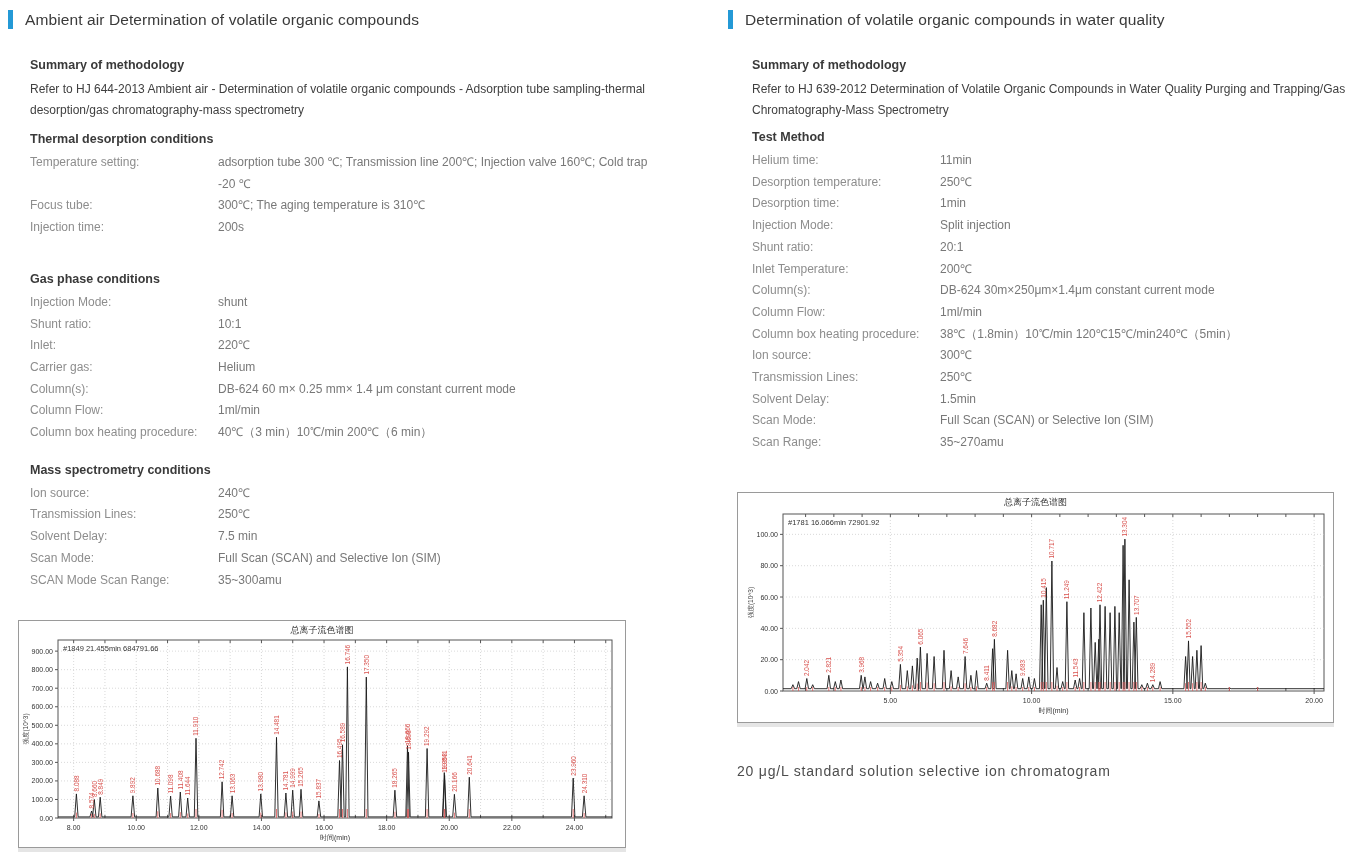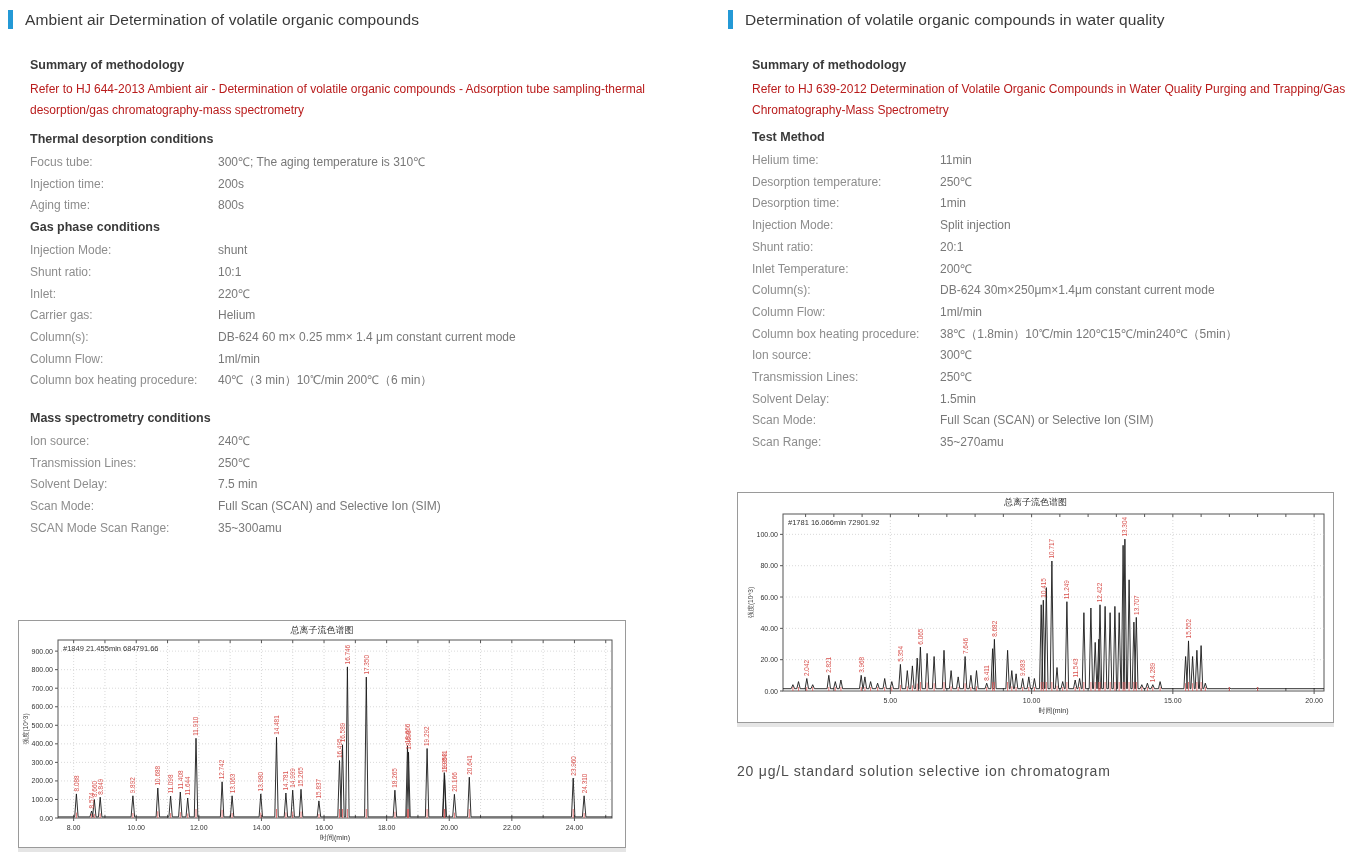--- a/index.html
+++ b/index.html
@@ -7,21 +7,21 @@
        font-family:"Liberation Sans", sans-serif;color:#3d3d3d;}
   .panel{position:absolute;top:10px;}
   #left-panel{left:8px;width:660px;}
   #right-panel{left:728px;width:618px;}
   .title-row{display:flex;align-items:center;}
   .accent-bar{width:5px;height:19px;flex:none;}
   .panel-title{font-size:15.5px;font-weight:400;color:#3a3a3a;margin-left:12px;letter-spacing:0.1px;}
   .sections{margin-left:22px;}
   #right-panel .sections{margin-left:24px;}
   .sec-heading{font-size:12.5px;font-weight:600;color:#3a3a3a;line-height:16px;}
-  .sec-para{font-size:12px;color:#b91c1c;line-height:21px;margin-top:6px;}
+  .sec-para{font-size:12px;color:#404040;line-height:21px;margin-top:6px;}
   #left-panel .sec-para{width:630px;}
   #right-panel .sec-para{width:600px;}
   .rows{margin-top:5px;}
   .spec-row{display:flex;font-size:12px;line-height:21.7px;}
   .spec-label{width:188px;flex:none;color:#8d8d8d;}
   .spec-value{color:#787878;}
   .chart-box{position:absolute;background:#e5e5e5;text-align:right;}
   #chart-left{left:18px;top:620px;}
   #chart-right{left:737px;top:492px;}
   #chart-caption{position:absolute;left:737px;top:763px;width:597px;
@@ -34,33 +34,33 @@
   <div class="title-row">
     <div class="accent-bar" style="background: rgb(36, 153, 214);"></div>
     <div class="panel-title">Ambient air Determination of volatile organic compounds</div>
   </div>
   <div class="sections">
       <div class="sec-heading" style="margin-top: 28px;">Summary of methodology</div>
       <div class="sec-para">Refer to HJ 644-2013 Ambient air - Determination of volatile organic compounds - Adsorption tube sampling-thermal desorption/gas chromatography-mass spectrometry</div>
       <div class="sec-heading" style="margin-top: 10px;">Thermal desorption conditions</div>
       <div class="rows">
         <div class="spec-row">
+          <span class="spec-label">Temperature setting:</span>
+          <span class="spec-value">adsorption tube 300 ℃; Transmission line 200℃; Injection valve 160℃; Cold trap -20 ℃</span>
+        </div>
+        <div class="spec-row">
           <span class="spec-label">Focus tube:</span>
           <span class="spec-value">300℃;  The aging temperature is 310℃</span>
         </div>
         <div class="spec-row">
           <span class="spec-label">Injection time:</span>
           <span class="spec-value">200s</span>
         </div>
-        <div class="spec-row">
-          <span class="spec-label">Aging time:</span>
-          <span class="spec-value">800s</span>
-        </div>
       </div>
-      <div class="sec-heading" style="margin-top: 2px;">Gas phase conditions</div>
+      <div class="sec-heading" style="margin-top: 32px;">Gas phase conditions</div>
       <div class="rows">
         <div class="spec-row">
           <span class="spec-label">Injection Mode:</span>
           <span class="spec-value">shunt</span>
         </div>
         <div class="spec-row">
           <span class="spec-label">Shunt ratio:</span>
           <span class="spec-value">10:1</span>
         </div>
         <div class="spec-row">

